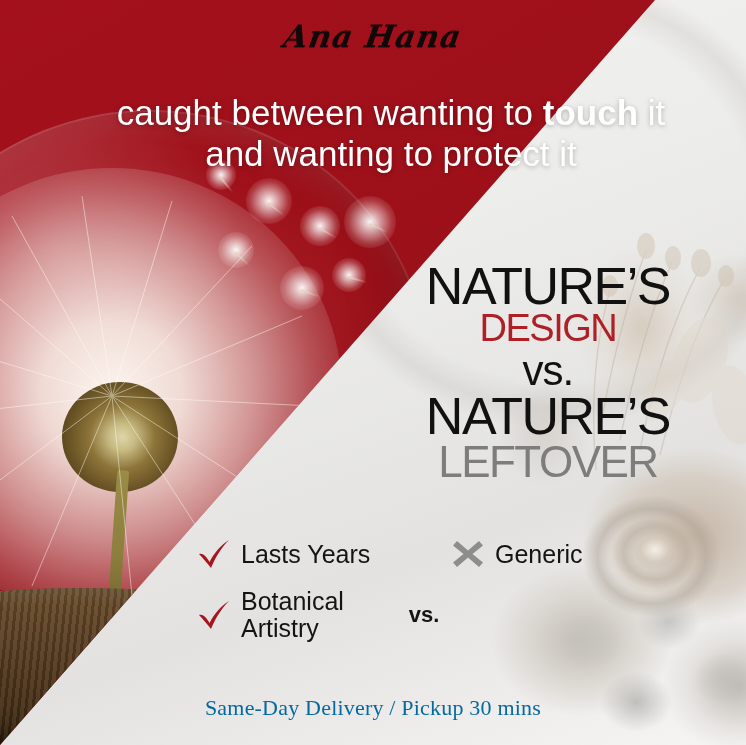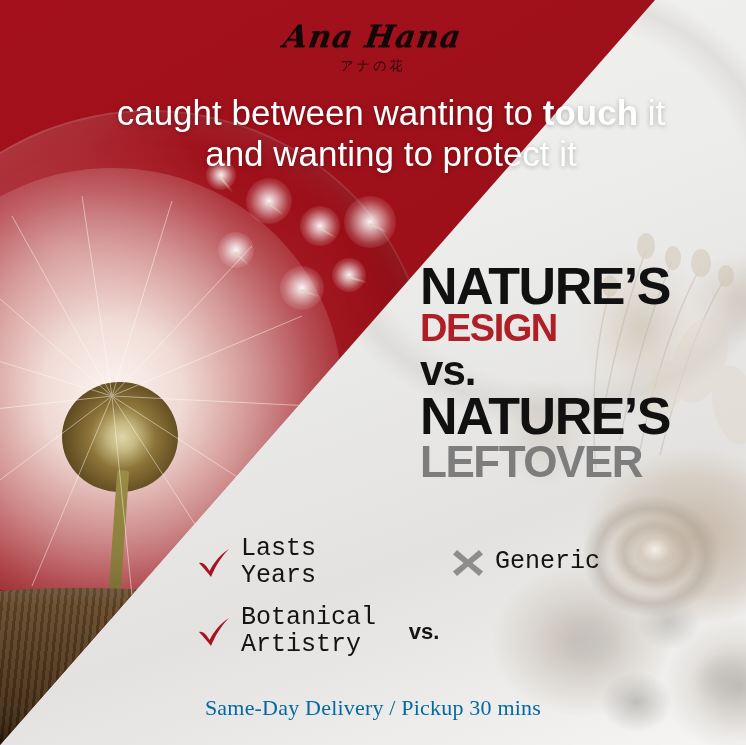--- a/index.html
+++ b/index.html
@@ -139,37 +139,37 @@
     font-size:35px;line-height:1.16;font-weight:400;
     text-shadow:0 1px 5px rgba(0,0,0,.28);
     padding-left:36px;
   }
   .headline .l2{display:block;}
   .headline b{font-weight:700;}
 
   
   .vs-stack{
     position:absolute;right:76px;top:262px;z-index:9;
-    text-align:left;line-height:.94;
-    font-weight:700;letter-spacing:-1.5px;
+    text-align:center;line-height:.94;
+    font-weight:400;letter-spacing:-1.5px;
   }
   .vs-stack .n1{display:block;font-size:52px;color:#111111;}
   .vs-stack .design{display:block;font-size:38px;color:#ae1f26;}
   .vs-stack .vs{display:block;font-size:42px;color:#111111;margin:4px 0 2px;letter-spacing:-1px;}
   .vs-stack .n2{display:block;font-size:52px;color:#111111;}
   .vs-stack .leftover{display:block;font-size:44px;color:#7d7d7d;}
 
   
   .compare{
     position:absolute;left:196px;top:536px;width:430px;z-index:9;
     color:#141414;
   }
   .row{display:flex;align-items:center;}
   .row-1{margin-bottom:16px;}
-  .cell{display:flex;align-items:center;font-family:Liberation Mono, monospace;}
+  .cell{display:flex;align-items:center;}
   .cell .txt{font-size:25px;line-height:1.06;}
   .cell-left{width:200px;}
   .cell-right{flex:1;}
   .mid-vs{font-size:22px;font-weight:700;color:#141414;width:56px;text-align:center;}
   .spacer{width:56px;}
 
   .check{width:36px;height:36px;flex:0 0 36px;margin-right:9px;}
   .cross{width:32px;height:32px;flex:0 0 32px;margin-right:11px;}
 
   
@@ -265,21 +265,20 @@
     <div class="crown"></div>
       <div class="tail" style="transform:rotate(16deg)"></div>
   </div>
   <div class="seed" style="left:206px;top:160px;width:30px;height:30px;">
     <div class="crown"></div>
       <div class="tail" style="transform:rotate(50deg)"></div>
   </div>
 
   <div class="logo">
     <span class="logo-word">Ana Hana</span>
-    <span class="logo-jp">アナの花</span>
   </div>
 
   <div class="headline">
     <span>caught between wanting to </span><b>touch</b><span> it</span>
     <span class="l2">and wanting to protect it</span>
   </div>
 
   <div class="vs-stack">
     <span class="n1">NATURE’S</span>
     <span class="design">DESIGN</span>

